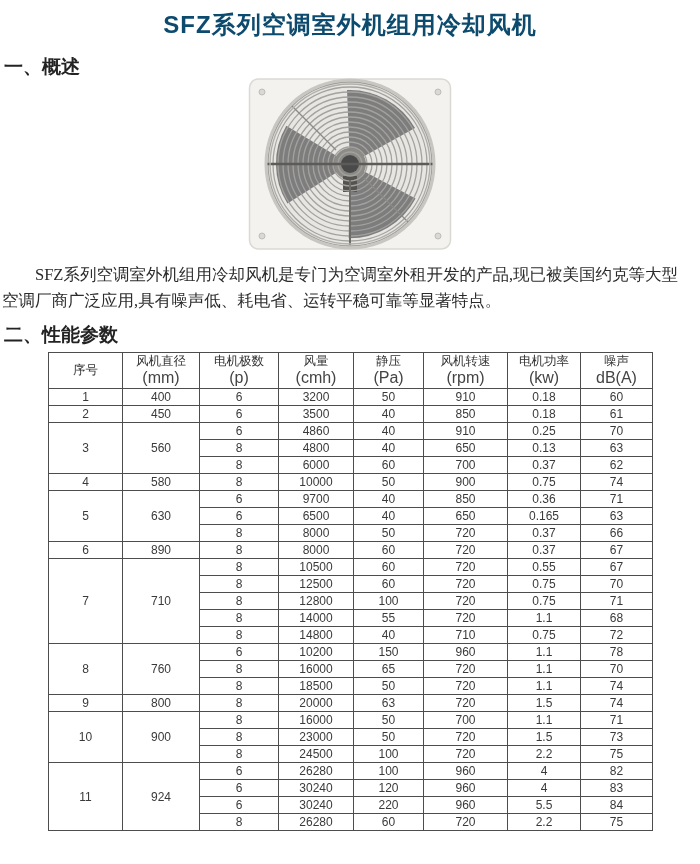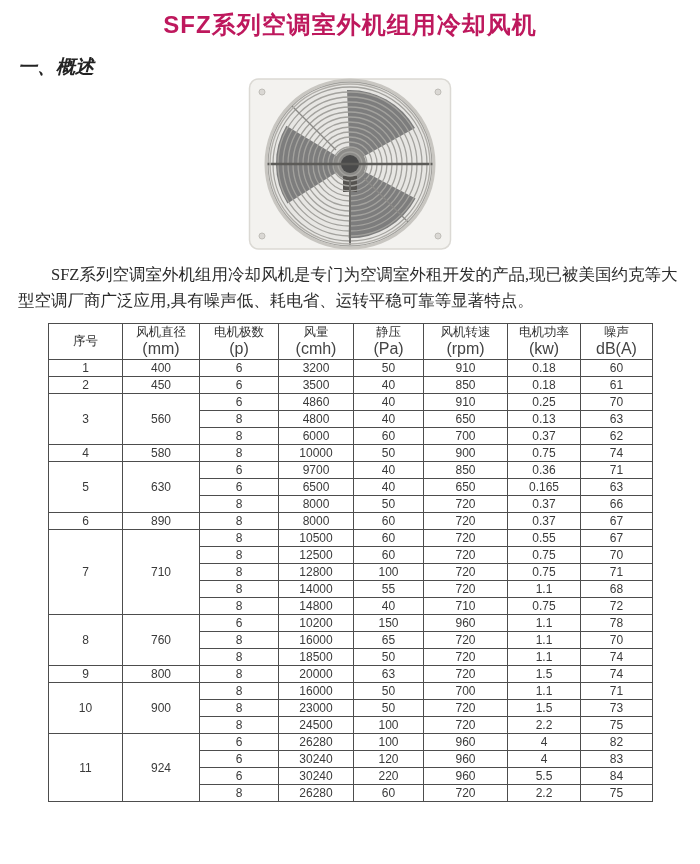--- a/index.html
+++ b/index.html
@@ -10,48 +10,47 @@
     font-family: "Liberation Sans", "DejaVu Sans", sans-serif;
     color: #2e2e2e;
   }
   .page { width: 700px; height: 864px; position: relative; }
 
   .doc-title {
     margin: 0; padding-top: 9px;
     text-align: center;
     font-size: 24px; font-weight: bold;
     letter-spacing: 1px;
-    color: #be185d;
+    color: #0c4a6e;
   }
   .section-heading {
-    margin: 0; padding: 0 0 0 18px;
+    margin: 0; padding: 0 0 0 4px;
     font-size: 19px; font-weight: bold;
     color: #232323;
-    font-style: italic;
   }
   .heading-1 { margin-top: 13px; }
   .heading-2 { margin-top: 9px; }
 
   .fan-wrap {
     width: 700px;
     margin-top: -4px;
     text-align: center;
     line-height: 0;
   }
 
   .intro {
-    margin: 10px 14px 0 18px;
+    margin: 10px 14px 0 2px;
     font-family: "Liberation Serif", "DejaVu Serif", serif;
     font-size: 16.5px;
     line-height: 1.55;
     text-indent: 2em;
     color: #2b2b2b;
   }
 
-  .tbl-wrap { margin: 10px 0 0 48px; }
+  .tbl-wrap { margin: 4px 0 0 48px; }
   table.perf {
     border-collapse: collapse;
     table-layout: fixed;
     width: 604px;
     font-size: 12px;
     color: #3a3a3a;
   }
   table.perf th, table.perf td {
     border: 1px solid #4d4d4d;
     text-align: center;
@@ -131,20 +130,21 @@
       <line x1="45" y1="30" x2="89" y2="74" stroke="#8b8a86" stroke-width="1.2"></line>
       <line x1="161" y1="146" x2="117" y2="102" stroke="#8b8a86" stroke-width="1.2"></line>
 
       <circle cx="103" cy="88" r="84" fill="none" stroke="#c8c6c1" stroke-width="3"></circle>
       <circle cx="103" cy="88" r="80" fill="none" stroke="#b1afaa" stroke-width="1.4"></circle>
     </svg>
   </div>
 
   <p class="intro">SFZ系列空调室外机组用冷却风机是专门为空调室外租开发的产品,现已被美国约克等大型空调厂商广泛应用,具有噪声低、耗电省、运转平稳可靠等显著特点。</p>
 
+  <h2 class="section-heading heading-2">二、性能参数</h2>
 
   <div class="tbl-wrap">
     <table class="perf">
       <colgroup>
         <col style="width:74px">
           <col style="width:77px">
           <col style="width:79px">
           <col style="width:75px">
         <col style="width:70px">
           <col style="width:84px">

